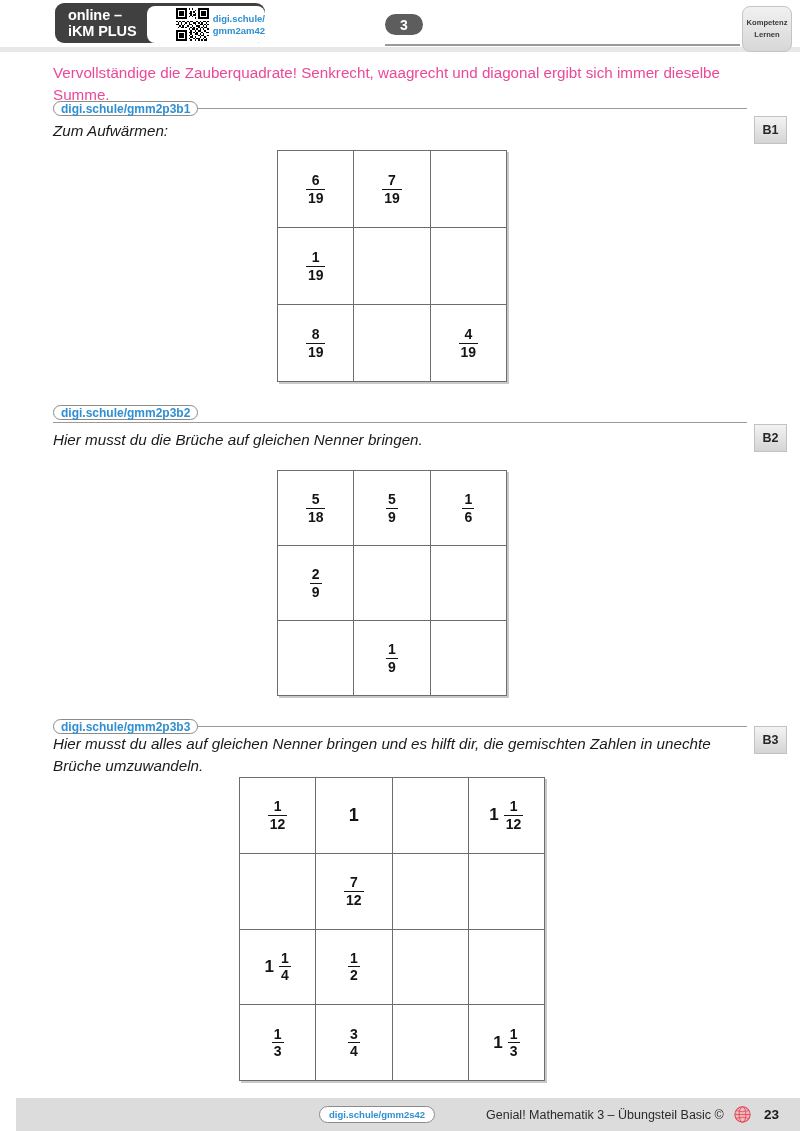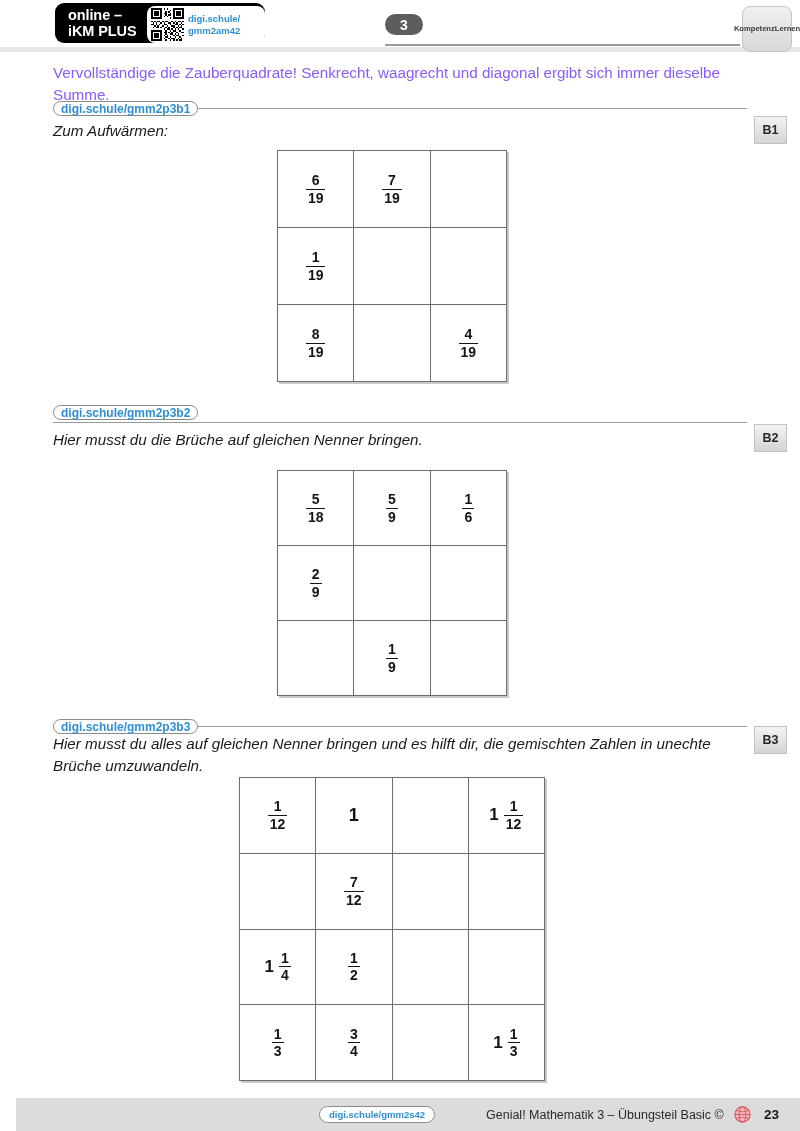--- a/index.html
+++ b/index.html
@@ -28,21 +28,21 @@
     width: 800px;
     height: 5px;
     background: #e8e8e8;
   }
 
   .online-badge {
     position: absolute;
     top: 3px; left: 55px;
     height: 40px;
     width: 210px;
-    background: #000000;
+    background: #404040;
     border-radius: 9px;
     display: flex;
     align-items: center;
   }
   .online-badge-text {
     color: #ffffff;
     font-size: 14.5px;
     font-weight: bold;
     line-height: 1.12;
     margin-left: 13px;
@@ -52,20 +52,21 @@
   .qr-box {
     position: absolute;
     left: 92px; top: 3px;
     width: 118px;
     height: 37px;
     background: #ffffff;
     border-radius: 8px;
     display: flex;
     align-items: center;
     padding-left: 4px;
+    justify-content: flex-end;
   }
   .qr-code {
     width: 33px; height: 33px;
     flex: 0 0 33px;
   }
   .qr-link {
     color: #2f8fd0;
     font-size: 9.5px;
     font-weight: bold;
     line-height: 1.25;
@@ -111,38 +112,38 @@
   .komp-tab {
     position: absolute;
     top: 6px;
     right: 8px;
     width: 50px;
     height: 46px;
     background: linear-gradient(180deg,#f1f1f1 0%,#d7d7d7 100%);
     border: 1px solid #c4c4c4;
     border-radius: 8px;
     display: flex;
-    flex-direction: row;
+    flex-direction: column;
     align-items: center;
     justify-content: center;
     font-size: 7.6px;
     font-weight: bold;
     color: #3a3a3a;
     line-height: 1.55;
   }
 
   
   .intro {
     position: absolute;
     top: 62px;
     left: 53px;
     width: 700px;
     font-size: 15.2px;
     line-height: 1.42;
-    color: #8b5cf6;
+    color: #ec4899;
   }
 
   
   .section-rule {
     position: absolute;
     height: 1px;
     background: #9a9a9a;
     left: 53px;
     width: 694px;
   }

